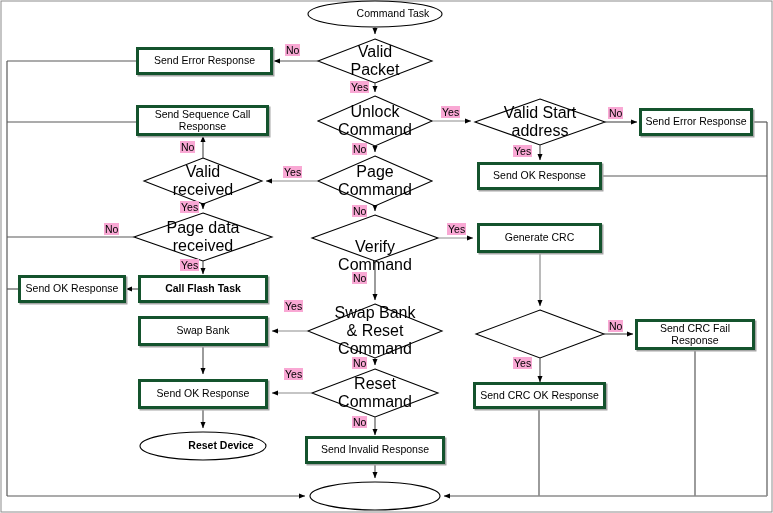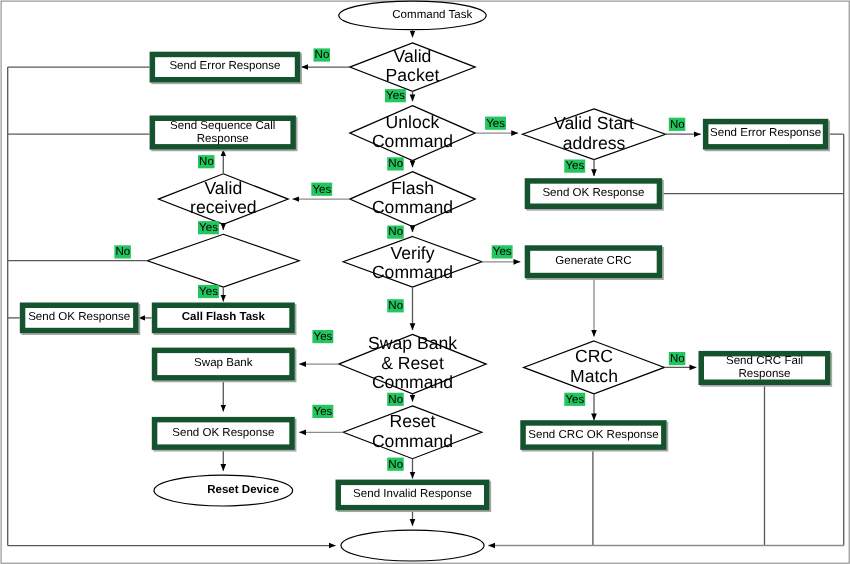--- a/index.html
+++ b/index.html
@@ -27,21 +27,21 @@
     box-sizing: border-box;
     display: flex;
     align-items: center;
     justify-content: center;
     text-align: center;
     color: #000000;
     line-height: 1.12;
     z-index: 3;
   }
   .proc {
-    border: 5px solid #14532d;
+    border: 3px solid #14532d;
     background: #ffffff;
     box-shadow: 1.5px 1.5px 0 0 #a6a6a6;
     font-size: 10.5px;
   }
   .proc.bold { font-weight: bold; }
   .term {
     background: transparent;
     font-size: 10.5px;
   }
   .term .ell-label {
@@ -56,21 +56,21 @@
   }
   .dec .dec-label {
     position: relative;
     z-index: 2;
     padding: 0 2px;
   }
   .edge-label {
     position: absolute;
     font-size: 10.5px;
     color: #000000;
-    background: #22c55e;
+    background: #f9a8d4;
     padding: 0 1px;
     z-index: 4;
     white-space: nowrap;
   }
 </style>
 </head>
 <body>
 
 <div id="canvas">
 
@@ -225,34 +225,40 @@
       <span>Response</span>
     </span>
   </div>
 
   <div class="node proc" style="left:477px; top:162px; width:125px; height:28px;">
     <span>Send OK Response</span>
   </div>
 
   <div class="node dec" style="left:318px; top:156px; width:114px; height:50px;">
     <span class="dec-label">
-      <span>Flash</span><br>
+      <span>Page</span><br>
       <span>Command</span>
     </span>
   </div>
 
   <div class="node dec" style="left:146px; top:158px; width:114px; height:46px;">
     <span class="dec-label">
       <span>Valid</span><br>
       <span>received</span>
     </span>
   </div>
 
-
-  <div class="node dec" style="left:316px; top:217px; width:118px; height:46px;">
+  <div class="node dec" style="left:140px; top:213px; width:126px; height:48px;">
+    <span class="dec-label">
+      <span>Page data</span><br>
+      <span>received</span>
+    </span>
+  </div>
+
+  <div class="node dec" style="left:316px; top:233px; width:118px; height:46px;">
     <span class="dec-label">
       <span>Verify</span><br>
       <span>Command</span>
     </span>
   </div>
 
   <div class="node proc" style="left:477px; top:223px; width:125px; height:30px;text-align:right;">
     <span>Generate CRC</span>
   </div>
 
@@ -269,26 +275,20 @@
       <span>Swap Bank</span><br>
       <span>&amp; Reset</span><br>
       <span>Command</span>
     </span>
   </div>
 
   <div class="node proc" style="left:138px; top:316px; width:130px; height:30px;">
     <span>Swap Bank</span>
   </div>
 
-  <div class="node dec" style="left:480px; top:310px; width:120px; height:48px;">
-    <span class="dec-label">
-      <span>CRC</span><br>
-      <span>Match</span>
-    </span>
-  </div>
 
   <div class="node proc" style="left:635px; top:319px; width:120px; height:31px;justify-content:center;">
     <span>
       <span>Send CRC Fail</span><br>
       <span>Response</span>
     </span>
   </div>
 
   <div class="node dec" style="left:316px; top:369px; width:118px; height:48px;">
     <span class="dec-label">

